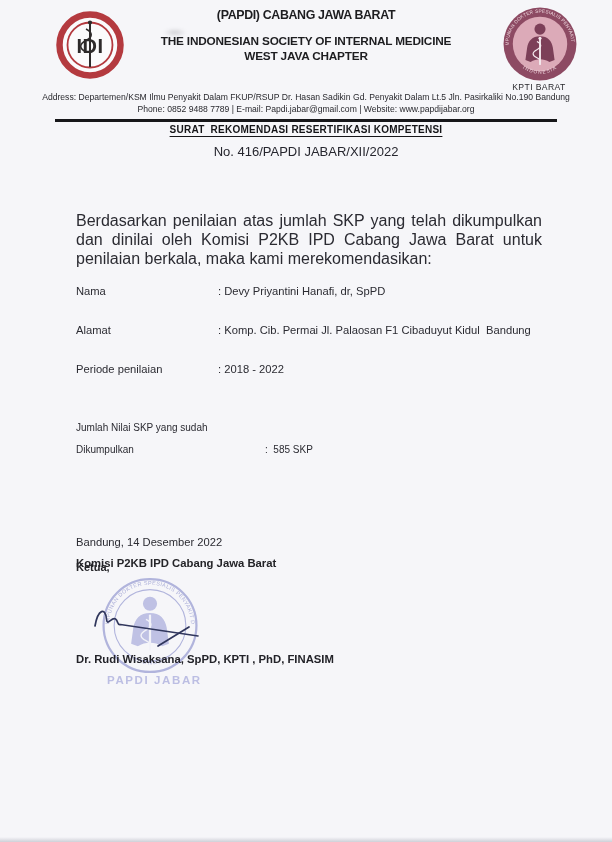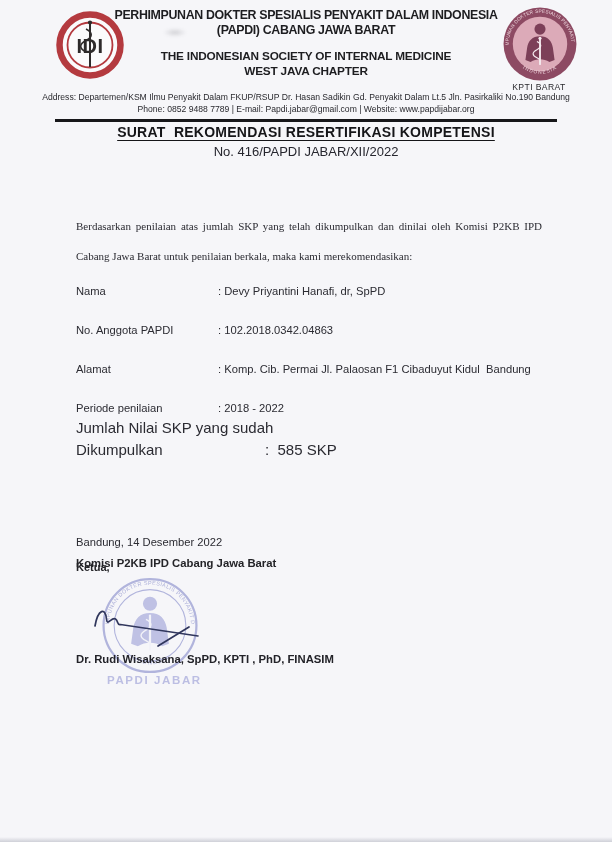--- a/index.html
+++ b/index.html
@@ -17,32 +17,32 @@
   .logo-left{position:absolute;left:55px;top:10px;}
   .logo-right{position:absolute;left:502px;top:6px;}
   .logo-caption{position:absolute;left:498px;top:82px;width:82px;text-align:center;
     font-size:8.6px;letter-spacing:0.4px;color:#2a2a2e;}
   .addr{position:absolute;left:20px;top:92px;width:572px;text-align:center;
     font-size:8.6px;line-height:11.5px;color:#29292e;}
   .addr .lab{}
   .rule{position:absolute;left:55px;top:119px;width:502px;height:2.6px;background:#17171a;}
   
   .doc-title{position:absolute;left:0;top:124px;width:612px;text-align:center;
-    font-size:14px;font-weight:bold;letter-spacing:0.25px;color:#151518;
+    font-size:10px;font-weight:bold;letter-spacing:0.25px;color:#151518;
     text-decoration:underline;text-underline-offset:2.5px;white-space:pre;}
   .doc-number{position:absolute;left:0;top:144px;width:612px;text-align:center;
     font-size:13px;color:#26262e;}
   
   .opening{position:absolute;left:76px;top:211px;width:466px;
-    font-size:11px;line-height:30px;text-align:justify;color:#2b2b32;font-family:Liberation Serif, serif;}
+    font-size:16px;line-height:19px;text-align:justify;color:#2b2b32;}
   .fields{position:absolute;left:76px;top:258px;width:500px;}
   .frow{display:flex;height:39px;align-items:flex-end;font-size:11.2px;color:#2b2b32;}
   .frow .flab{width:142px;flex:none;}
   .val{white-space:pre;}
-  .skp{position:absolute;left:76px;top:417px;width:500px;font-size:15px;line-height:22px;color:#2b2b32;}
+  .skp{position:absolute;left:76px;top:417px;width:500px;font-size:10px;line-height:22px;color:#2b2b32;}
   .skp-row{display:flex;gap:47px;}
   .skp-row .flab{width:142px;flex:none;}
   .closing{position:absolute;left:76px;top:477px;width:500px;font-size:11px;color:#2b2b32;}
   
   .sig{position:absolute;left:76px;top:536px;width:480px;height:180px;}
   .sig-date{position:absolute;left:0;top:0;font-size:11.2px;color:#2b2b32;}
   .sig-committee{position:absolute;left:0;top:21px;font-size:11.3px;font-weight:bold;color:#242428;}
   .sig-role{position:absolute;left:0;top:25px;font-size:11px;font-weight:bold;color:#242428;}
   .stamp{position:absolute;left:21px;top:36px;opacity:0.82;z-index:1;}
   .sig-scribble{position:absolute;left:9px;top:60px;z-index:3;}
@@ -67,21 +67,20 @@
       <text x="35" y="42.5" text-anchor="middle" font-family="Liberation Sans, sans-serif" font-size="20" font-weight="bold" fill="#2e2b2b" letter-spacing="0.5">IDI</text>
       <g>
         <path d="M35 12 V 57" stroke="#2e2b2b" stroke-width="2" fill="none"></path>
         <circle cx="35" cy="12.5" r="2.1" fill="#2e2b2b"></circle>
         <path d="M31 19 c 7 3.5 7 8 0 11.5 c -7 3.5 -7 8 0 11.5" stroke="#2e2b2b" stroke-width="1.5" fill="none"></path>
       </g>
     </svg>
   </div>
 
   <div class="hdr-center">
-    <div class="hline org-main">PERHIMPUNAN DOKTER SPESIALIS PENYAKIT DALAM INDONESIA</div>
     <div class="hline org-main">(PAPDI) CABANG JAWA BARAT</div>
     <div class="hdr-gap"></div>
     <div class="hline org-sub">THE INDONESIAN SOCIETY OF INTERNAL MEDICINE</div>
     <div class="hline org-sub">WEST JAVA CHAPTER</div>
   </div>
 
   <div class="logo-right">
     <svg width="76" height="76" viewBox="0 0 74 74">
       <defs>
         <path id="ring-top" d="M 6.5,37 A 30.5,30.5 0 0 1 67.5,37"></path>
@@ -116,24 +115,20 @@
 
   <div class="doc-title">SURAT  REKOMENDASI RESERTIFIKASI KOMPETENSI</div>
   <div class="doc-number">No. 416/PAPDI JABAR/XII/2022</div>
 
   <div class="opening">Berdasarkan penilaian atas jumlah SKP yang telah dikumpulkan dan dinilai oleh Komisi P2KB IPD Cabang Jawa Barat untuk penilaian berkala, maka kami merekomendasikan:</div>
 
   <div class="fields">
     <div class="frow">
       <span class="flab">Nama</span>
       <span class="val">: Devy Priyantini Hanafi, dr, SpPD</span>
-    </div>
-    <div class="frow">
-      <span class="flab">No. Anggota PAPDI</span>
-      <span class="val">: 102.2018.0342.04863</span>
     </div>
     <div class="frow">
       <span class="flab">Alamat</span>
       <span class="val">: Komp. Cib. Permai Jl. Palaosan F1 Cibaduyut Kidul  Bandung</span>
     </div>
     <div class="frow">
       <span class="flab">Periode penilaian</span>
       <span class="val">: 2018 - 2022</span>
     </div>
   </div>

